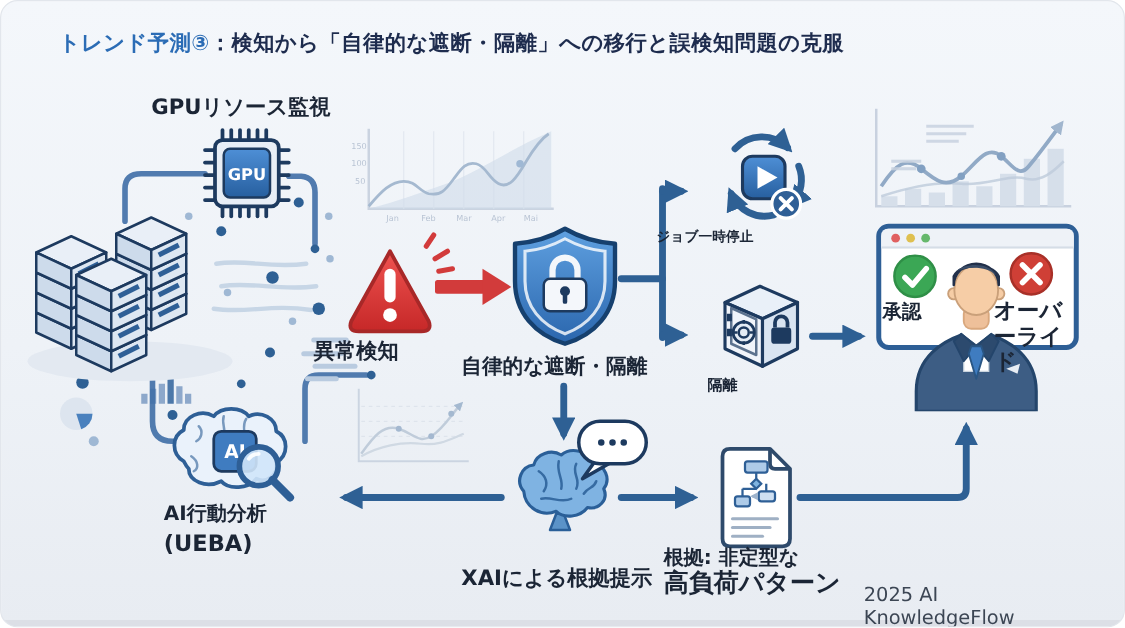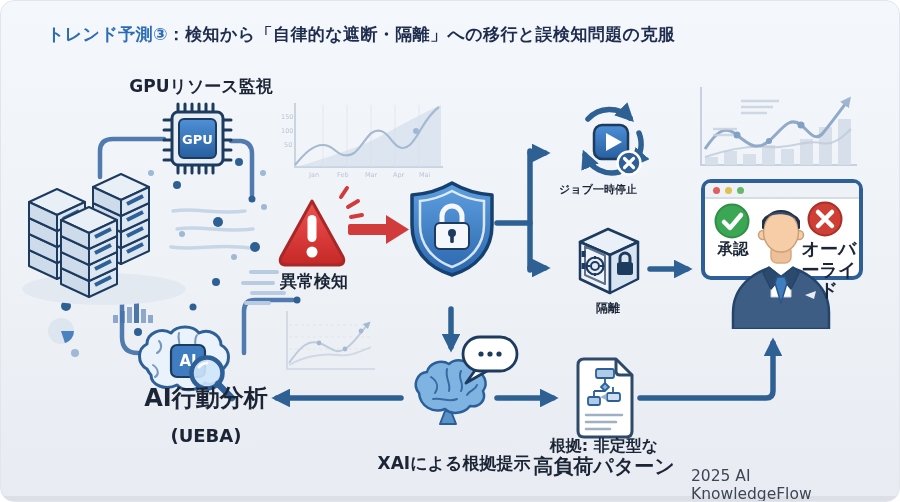--- a/index.html
+++ b/index.html
@@ -3,21 +3,21 @@
 <meta charset="utf-8">
 <style>
   html,body{margin:0;padding:0;background:#ffffff;font-family:"DejaVu Sans","Liberation Sans",sans-serif;}
   .frame{position:relative;width:900px;height:502px;background:linear-gradient(180deg,#f4f7fb 0%,#eef2f7 55%,#e8ecf2 100%);
          border-radius:14px;overflow:hidden;border:1px solid #e2e6ec;box-sizing:border-box;}
   .frame::after{content:"";position:absolute;left:0;right:0;bottom:0;height:5px;background:#d8dce2;opacity:.8;}
   .abs{position:absolute;}
   .title{position:absolute;left:46px;top:22px;font-size:17px;font-weight:700;letter-spacing:.4px;white-space:nowrap;z-index:40;}
   .title .hl{color:#2b6cb5;}
   .title .rest{color:#1e2c4e;}
-  .label{position:absolute;font-weight:700;color:#1b2535;text-align:center;line-height:1.18;z-index:40;}
+  .label{position:absolute;font-weight:700;color:#1b2535;line-height:1.18;z-index:40;}
   .window{position:absolute;left:700px;top:178px;width:162px;height:101px;background:#ffffff;border:4px solid #2e5f96;
           border-radius:10px;z-index:20;box-sizing:border-box;}
   .win-header{position:absolute;left:0;top:0;right:0;height:16px;background:#eef2f7;border-bottom:2px solid #d5dde6;
               border-radius:5px 5px 0 0;display:flex;align-items:center;gap:5px;padding-left:8px;box-sizing:border-box;}
   .win-dot{width:7px;height:7px;border-radius:50%;}
   .z30{z-index:30;}
   .credit{position:absolute;left:690px;top:466px;width:184px;font-size:15.5px;color:#3c4654;z-index:40;}
 </style>
 </head>
 <body>
@@ -428,24 +428,25 @@
     <path d="M46,20 C54,13 72,13 78,23 C70,16 56,16 46,20 Z" fill="#3a4d68"></path>
     <path d="M52,72 L62,80 L72,72 L72,100 L52,100 Z" fill="#ffffff" stroke="#c9d3dd" stroke-width="1"></path>
     <path d="M50,70 L62,80 L52,92 L44,76 Z" fill="#2c4a6e" stroke="#24456b" stroke-width="1.5" stroke-linejoin="round"></path>
     <path d="M74,70 L62,80 L72,92 L80,76 Z" fill="#2c4a6e" stroke="#24456b" stroke-width="1.5" stroke-linejoin="round"></path>
     <path d="M58,80 L66,80 L68,86 L62,106 L56,86 Z" fill="#3f7cc0" stroke="#2a5684" stroke-width="1.5" stroke-linejoin="round"></path>
     <path d="M86,98 L97,94 L95,102 Z" fill="#e8edf3"></path>
   </svg>
 
   <div class="label" style="left:120px;top:75px;width:160px;font-size:17px">GPUリソース監視</div>
   <div class="label" style="left:250px;top:270px;width:126px;font-size:17px">異常検知</div>
+  <div class="label" style="left:368px;top:282px;width:170px;font-size:16.5px">自律的な遮断・隔離</div>
   <div class="label" style="left:524px;top:183px;width:146px;font-size:11px">ジョブ一時停止</div>
   <div class="label" style="left:565px;top:300px;width:84px;font-size:12px">隔離</div>
   <div class="label" style="left:705px;top:239px;width:54px;font-size:15.5px;white-space:nowrap">承認</div>
   <div class="label" style="left:794px;top:238px;width:68px;font-size:18px;word-break:break-all;line-height:1.15">オーバーライド</div>
-  <div class="label" style="left:130px;top:383px;width:150px;font-size:24px">AI行動分析</div>
+  <div class="label" style="left:130px;top:401px;width:150px;font-size:16px">AI行動分析</div>
   <div class="label" style="left:130px;top:424px;width:150px;font-size:18px">(UEBA)</div>
   <div class="label" style="left:368px;top:452px;width:170px;font-size:17px">XAIによる根拠提示</div>
   <div class="label" style="left:530px;top:436px;width:146px;font-size:16px">根拠: 非定型な</div>
   <div class="label" style="left:530px;top:454px;width:146px;font-size:20px">高負荷パターン</div>
 
   <div class="credit">2025 AI KnowledgeFlow</div>
 </div>
 
 </body></html>

